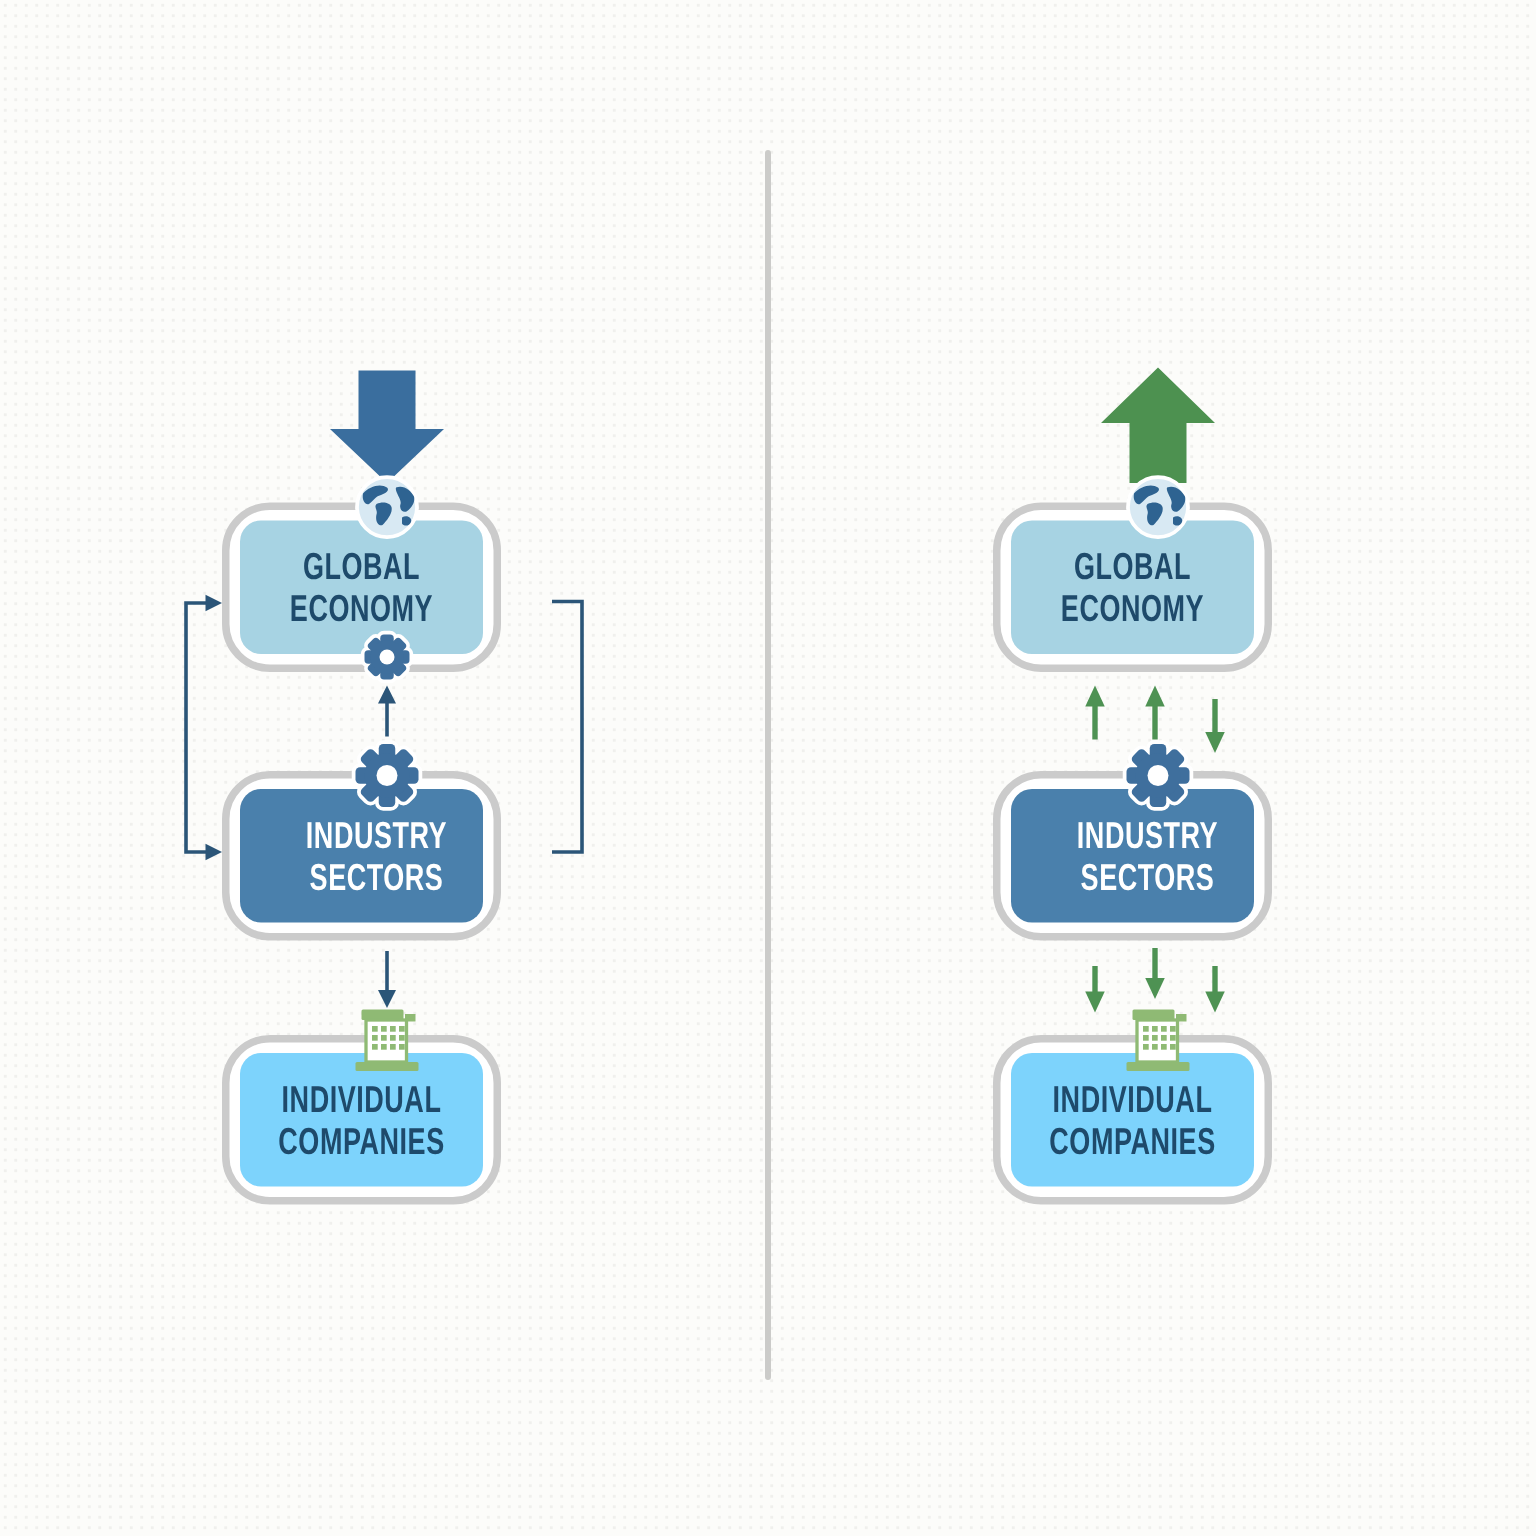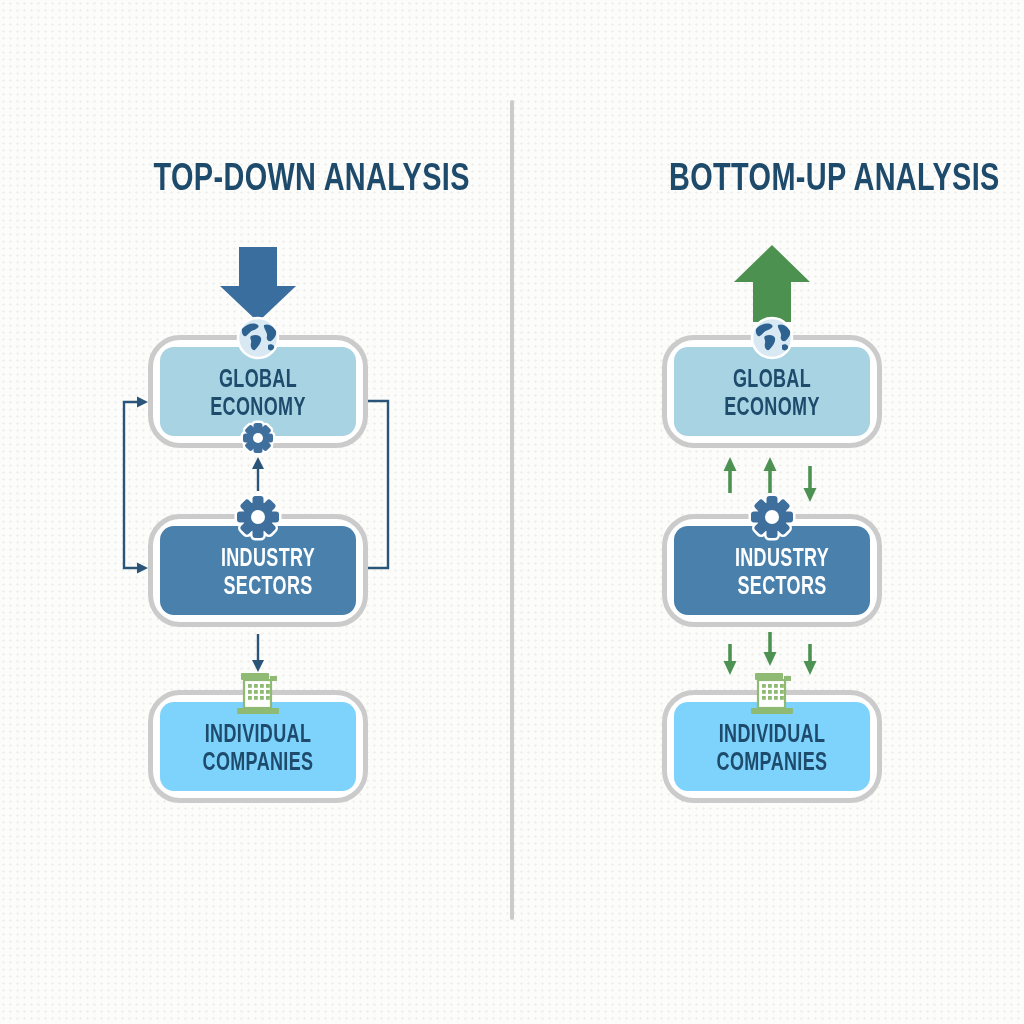--- a/index.html
+++ b/index.html
@@ -17,21 +17,21 @@
   }
   .col-title {
     position:absolute; top:155px; width:322px; text-align:center;
     font-size:39px; font-weight:bold; color:#1E4A6B; white-space:nowrap; z-index:1;
   }
   .col-title > span { display:inline-block; transform:scaleX(.74); transform-origin:center; letter-spacing:0.5px; }
   .title-left  { left:98px; }
   .title-right { left:611px; }
 
   .frame {
-    position:absolute; width:220px; height:113px; box-sizing:border-box;
+    position:absolute; width:186px; height:113px; box-sizing:border-box;
     background:#ffffff; border:5px solid #cbcbcb; border-radius:32px; z-index:1;
   }
   .inner {
     position:absolute; inset:7px; border-radius:14px;
     display:flex; align-items:center; justify-content:center; text-align:center;
   }
   .inner .label {
     display:inline-block; width:172px; font-weight:bold; font-size:25px;
     line-height:1.12; color:#1E4A6B; transform:scaleX(.72); letter-spacing:0.5px;
   }
@@ -50,26 +50,20 @@
   .bld-green  { fill:#8FBA74; }
   .bld-body   { fill:#ffffff; stroke:#8FBA74; stroke-width:2.2; }
 </style>
 </head>
 <body>
 
 <div class="canvas">
 
   <div class="divider"></div>
 
-  <div class="col-title title-left">
-    <span>TOP-DOWN ANALYSIS</span>
-  </div>
-  <div class="col-title title-right">
-    <span>BOTTOM-UP ANALYSIS</span>
-  </div>
 
   <svg class="overlay" width="1024" height="1024" viewBox="0 0 1024 1024">
 
     <polygon points="239,247 277,247 277,286 296,286 258,322 220,286 239,286" fill="#3A6E9E"></polygon>
 
     <polygon points="772,245 810,282 791,282 791,322 753,322 753,282 734,282" fill="#4D9150"></polygon>
 
     <g stroke="#2B5578" stroke-width="2.4" fill="none">
       <path d="M141,402 H124 V568 H141"></path>
     </g>

